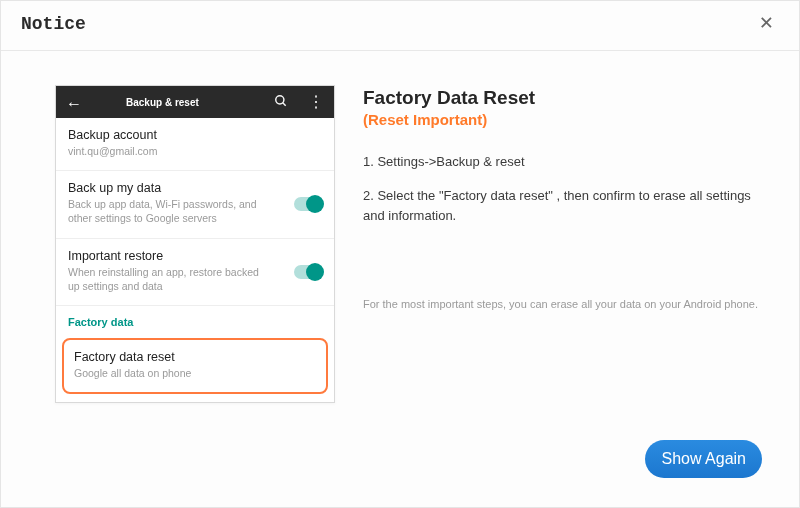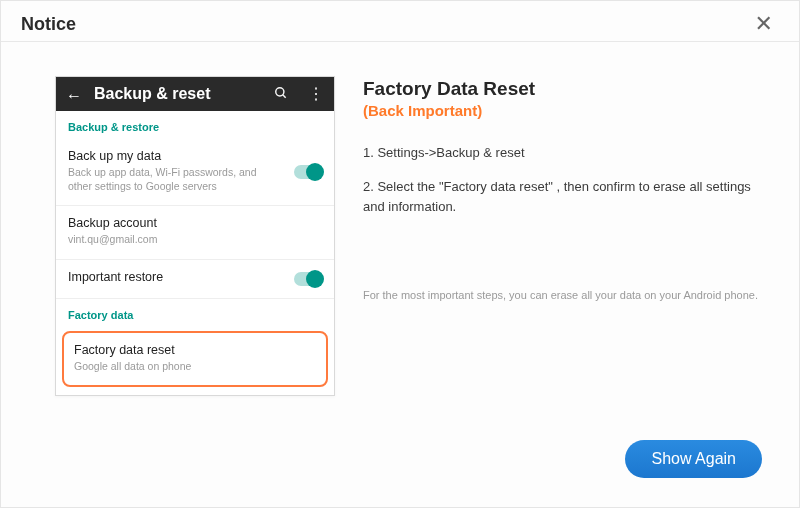--- a/index.html
+++ b/index.html
@@ -8,22 +8,23 @@
     background: #fdfdfd;
     width: 800px;
     height: 508px;
     overflow: hidden;
     border: 1px solid #e5e5e5;
   }
   .titlebar {
     display: flex;
     align-items: center;
     justify-content: space-between;
-    padding: 10px 20px 4px 20px;
+    padding: 10px 20px 13px 20px;
     border-bottom: 1px solid #e8e8e8;
+    font-family: Liberation Mono, monospace;
   }
   .titlebar-title {
     font-size: 18px;
     font-weight: 600;
     color: #2b2b2b;
   }
   .close-x {
     font-size: 22px;
     color: #666;
     cursor: pointer;
@@ -46,21 +47,21 @@
   }
   .ph-header {
     background: #2a2a2a;
     color: #fff;
     display: flex;
     align-items: center;
     padding: 8px 10px;
     gap: 12px;
   }
   .ph-back { font-size: 16px; line-height:1; }
-  .ph-title { font-size: 16px; font-weight: 600; flex: 1; }
+  .ph-title { font-size: 10px; font-weight: 600; flex: 1; margin-left: 32px; }
   .ph-search, .ph-more { font-size: 14px; line-height:1; opacity:.95; }
   .ph-more { font-size: 16px; margin-left:8px; }
   .ph-section {
     color: #009688;
     font-size: 11px;
     font-weight: 700;
     padding: 10px 12px 6px;
   }
   .ph-item {
     padding: 10px 12px 12px;
@@ -126,21 +127,21 @@
   }
   .show-again {
     position: absolute;
     right: 38px;
     bottom: 30px;
     background: #1e7fd8;
     background: linear-gradient(#2a8be0,#1c77cf);
     color: #fff;
     border: none;
     border-radius: 22px;
-    padding: 10px 26px;
+    padding: 10px 16px;
     font-size: 16px;
     cursor: pointer;
   }
 </style>
 </head>
 <body>
 
 <div class="titlebar">
   <div class="titlebar-title">Notice</div>
   <div class="close-x">✕</div>
@@ -154,49 +155,49 @@
       <span class="ph-title">Backup &amp; reset</span>
       <span class="ph-search">
         <svg width="14" height="14" viewBox="0 0 24 24" fill="none" stroke="#fff" stroke-width="2.5">
             <circle cx="10" cy="10" r="7"></circle>
             <line x1="20" y1="20" x2="15" y2="15"></line>
           </svg>
       </span>
       <span class="ph-more">⋮</span>
     </div>
 
-    <div class="ph-section">Backup &amp; restore</div>
+
+    <div class="ph-item">
+      <div class="ph-item-title">Backup account</div>
+      <div class="ph-item-sub">vint.qu@gmail.com</div>
+    </div>
 
     <div class="ph-item">
       <div class="ph-item-title">Back up my data</div>
       <div class="ph-item-sub">Back up app data, Wi-Fi passwords, and other settings to Google servers</div>
       <div class="toggle"></div>
     </div>
 
     <div class="ph-item">
-      <div class="ph-item-title">Backup account</div>
-      <div class="ph-item-sub">vint.qu@gmail.com</div>
-    </div>
-
-    <div class="ph-item">
       <div class="ph-item-title">Important restore</div>
+      <div class="ph-item-sub">When reinstalling an app, restore backed up settings and data</div>
       <div class="toggle"></div>
     </div>
 
     <div class="ph-section">Factory data</div>
 
     <div class="ph-highlight">
       <div class="ph-item-title">Factory data reset</div>
       <div class="ph-item-sub">Google all data on phone</div>
     </div>
   </div>
 
   <div class="info">
     <div class="info-title">Factory Data Reset</div>
-    <div class="info-imp">(Back Important)</div>
+    <div class="info-imp">(Reset Important)</div>
     <div class="info-steps">
       <p>1. Settings-&gt;Backup &amp; reset</p>
       <p>2. Select the "Factory data reset" , then confirm to erase all settings and information.</p>
     </div>
     <div class="info-note">For the most important steps, you can erase all your data on your Android phone.</div>
   </div>
 
 </div>
 
 <button class="show-again">Show Again</button>

